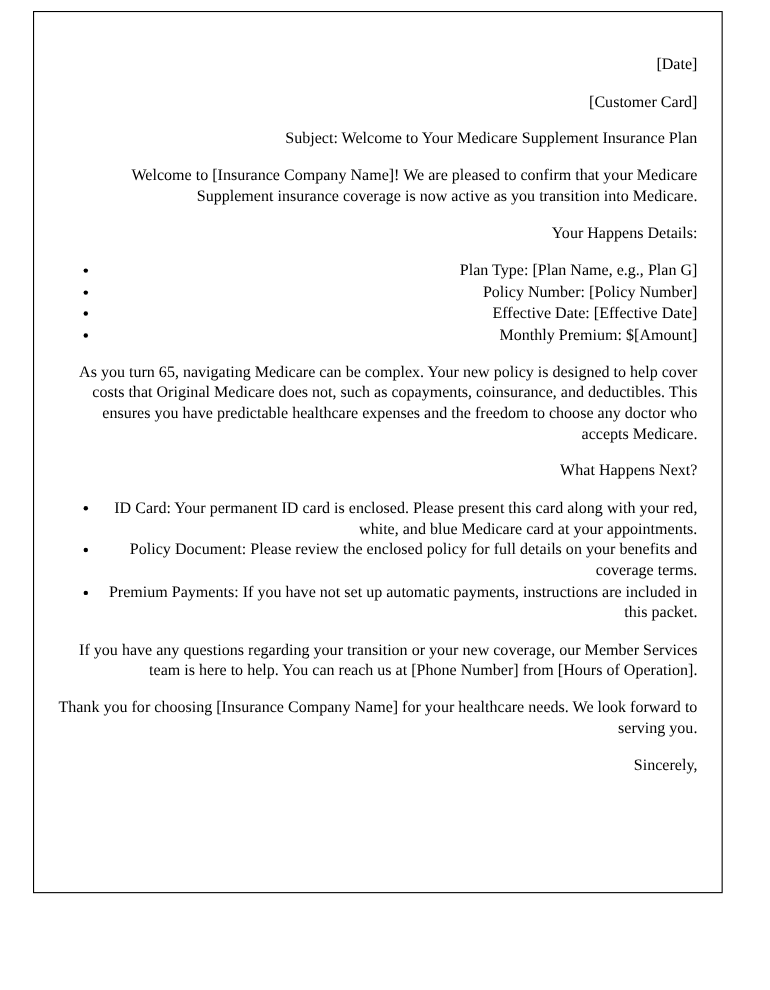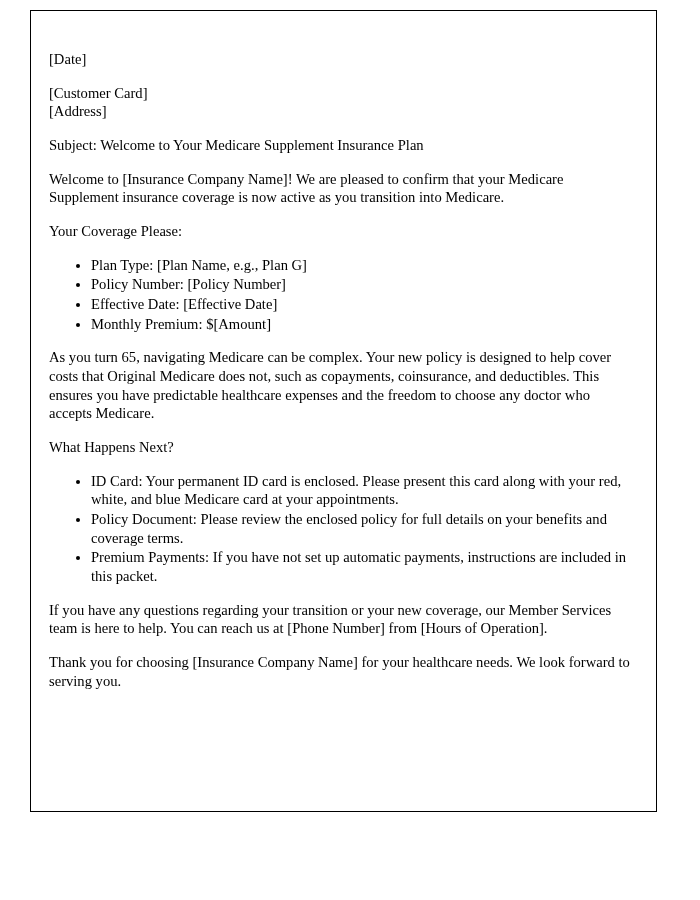--- a/index.html
+++ b/index.html
@@ -1,15 +1,15 @@
 <!DOCTYPE html>
 <html><head>
 <meta charset="utf-8">
 <style>
-  * { margin: 0; padding: 0; box-sizing: border-box; }
+  * { margin: 0; padding: 0; box-sizing: border-box; text-align: right; }
   html, body {
     width: 700px;
     height: 900px;
     background: #ffffff;
     font-family: "Liberation Serif", serif;
     color: #000000;
   }
   .page {
     position: absolute;
     left: 30px;
@@ -36,29 +36,28 @@
 </style>
 </head>
 <body>
 
 <div class="page">
 
   <p class="block">[Date]</p>
 
   <div class="block">
     <div class="tight-line">[Customer Card]</div>
-    <div class="tight-line">[Address]</div>
   </div>
 
   <p class="block bold">Subject: Welcome to Your Medicare Supplement Insurance Plan</p>
 
 
   <p class="block">Welcome to [Insurance Company Name]! We are pleased to confirm that your Medicare Supplement insurance coverage is now active as you transition into Medicare.</p>
 
-  <p class="block bold">Your Coverage Please:</p>
+  <p class="block bold">Your Happens Details:</p>
 
   <ul class="bullets">
     <li><span class="bold">Plan Type:</span> <span>[Plan Name, e.g., Plan G]</span></li>
     <li><span class="bold">Policy Number:</span> <span>[Policy Number]</span></li>
     <li><span class="bold">Effective Date:</span> <span>[Effective Date]</span></li>
     <li><span class="bold">Monthly Premium:</span> <span>$[Amount]</span></li>
   </ul>
 
   <p class="block">As you turn 65, navigating Medicare can be complex. Your new policy is designed to help cover costs that Original Medicare does not, such as copayments, coinsurance, and deductibles. This ensures you have predictable healthcare expenses and the freedom to choose any doctor who accepts Medicare.</p>
 
@@ -67,15 +66,16 @@
   <ul class="bullets">
     <li><span class="bold">ID Card:</span> <span>Your permanent ID card is enclosed. Please present this card along with your red, white, and blue Medicare card at your appointments.</span></li>
     <li><span class="bold">Policy Document:</span> <span>Please review the enclosed policy for full details on your benefits and coverage terms.</span></li>
     <li><span class="bold">Premium Payments:</span> <span>If you have not set up automatic payments, instructions are included in this packet.</span></li>
   </ul>
 
   <p class="block">If you have any questions regarding your transition or your new coverage, our Member Services team is here to help. You can reach us at [Phone Number] from [Hours of Operation].</p>
 
   <p class="block">Thank you for choosing [Insurance Company Name] for your healthcare needs. We look forward to serving you.</p>
 
+  <p class="block">Sincerely,</p>
 
 
 </div>
 
 </body></html>

